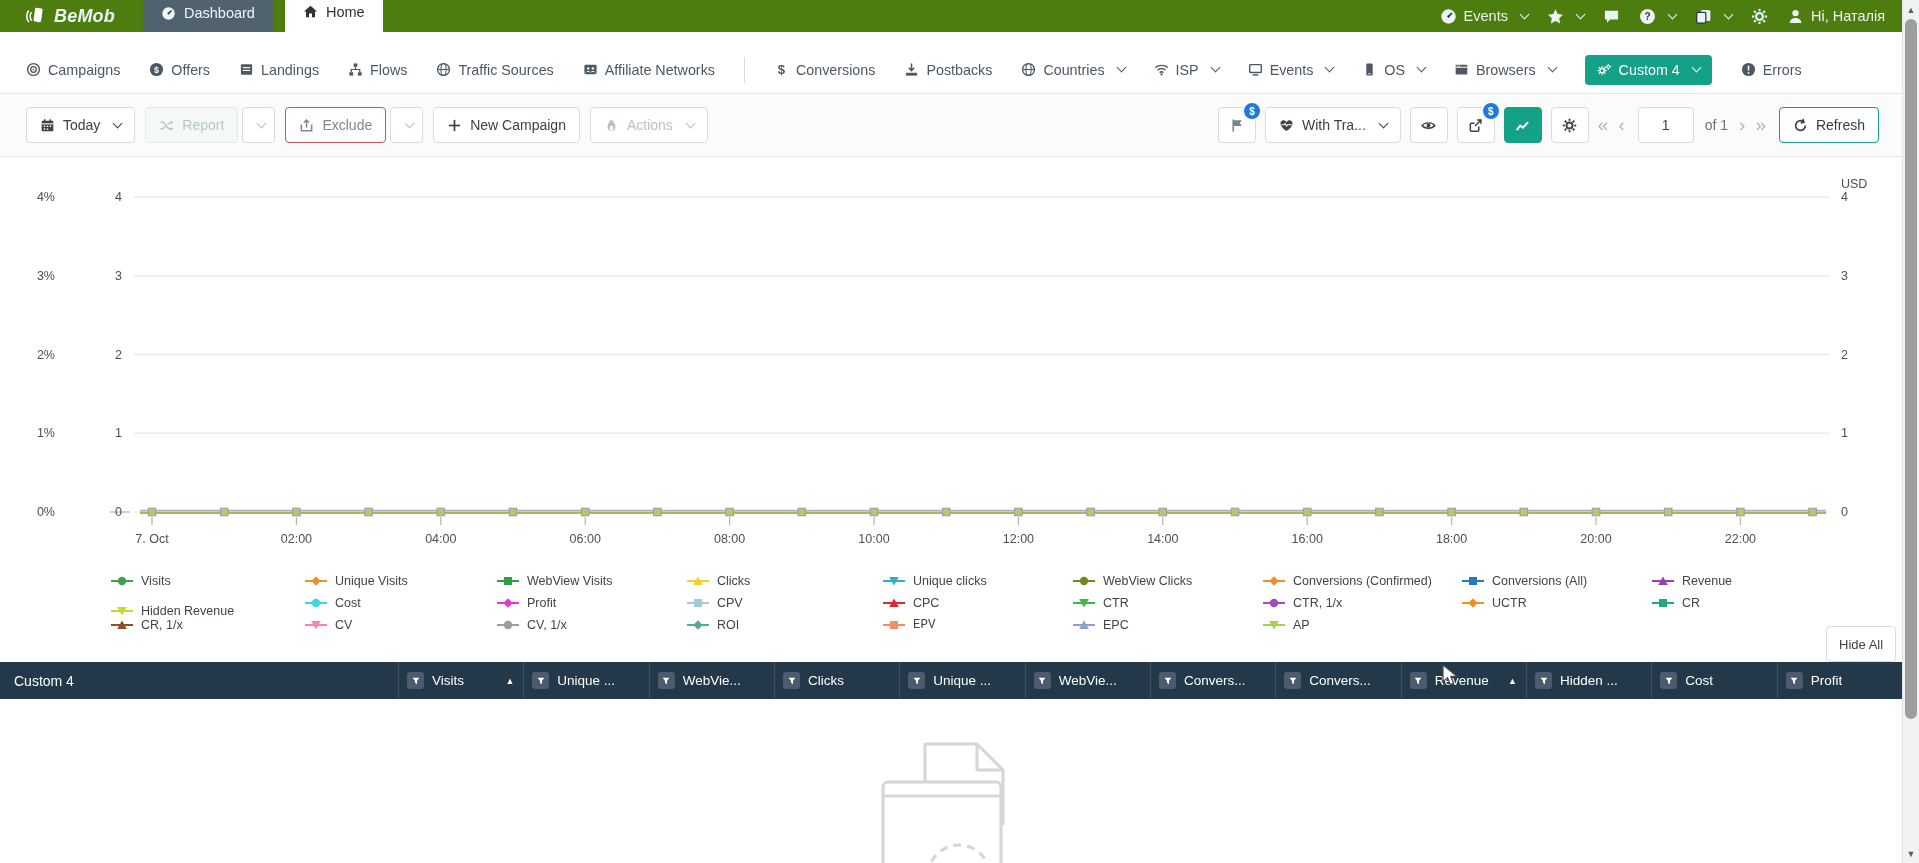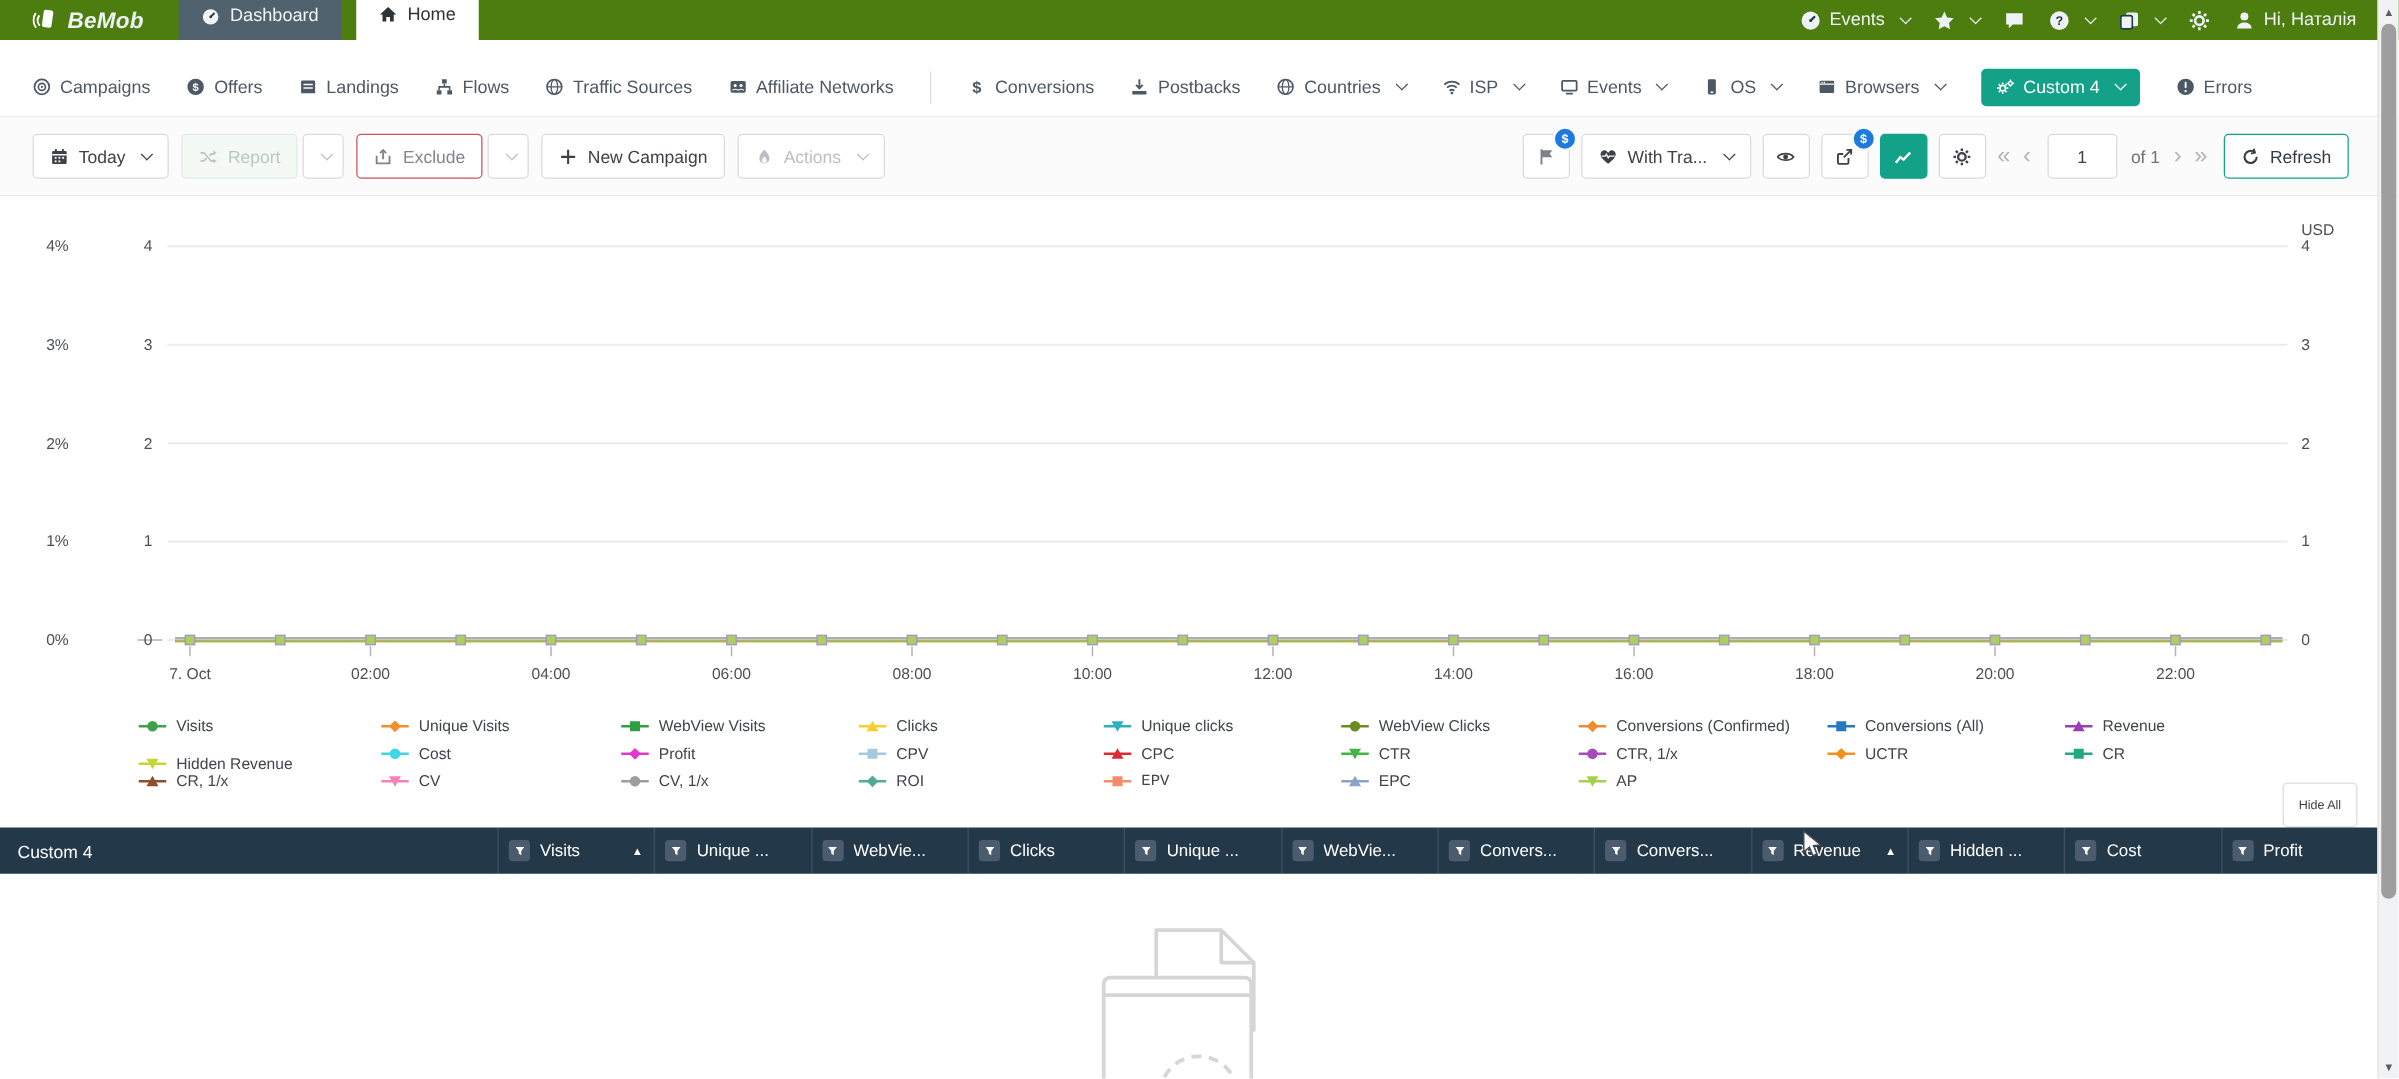--- a/index.html
+++ b/index.html
@@ -70,21 +70,21 @@
   .pag-of{font-size:14px;color:#6b7377;margin:0 2px}
 
   
   .chart-sec{position:absolute;left:0;top:157px;width:1902px;height:505px;background:#fff}
   .chart-sec svg.plot{position:absolute;left:0;top:0}
   .ylab{position:absolute;font-size:12.5px;color:#4c4f53;height:16px;line-height:16px}
   .xlab{position:absolute;font-size:12.5px;color:#4c4f53;text-align:center;width:80px}
   .legend-item{position:absolute;display:flex;align-items:center;height:16px;line-height:16px;
                font-size:12.5px;color:#3f454a;cursor:pointer;white-space:nowrap}
   .legend-item svg{width:30px;height:14px;margin-right:4px}
-  .hideall{position:absolute;left:1826px;top:469px;padding:5px 12px;font-size:10px}
+  .hideall{position:absolute;left:1826px;top:469px;padding:5px 12px;font-size:13px}
 
   
   .thead{position:absolute;left:0;top:662px;width:1902px;height:37px;background:#233849;color:#fff}
   .th-group{position:absolute;left:0;top:0;height:37px;display:flex;align-items:center;
             padding-left:14px;font-size:14px}
   .th-col{position:absolute;top:0;height:37px;display:flex;align-items:center;box-sizing:border-box;
           border-left:1px solid rgba(255,255,255,.13);padding-left:8px;cursor:pointer}
   .th-col .flt{width:17px;height:17px;border-radius:3px;background:#4a5c6d;display:flex;
                align-items:center;justify-content:center;flex:0 0 auto}
   .th-col .flt svg{width:10px;height:10px}

